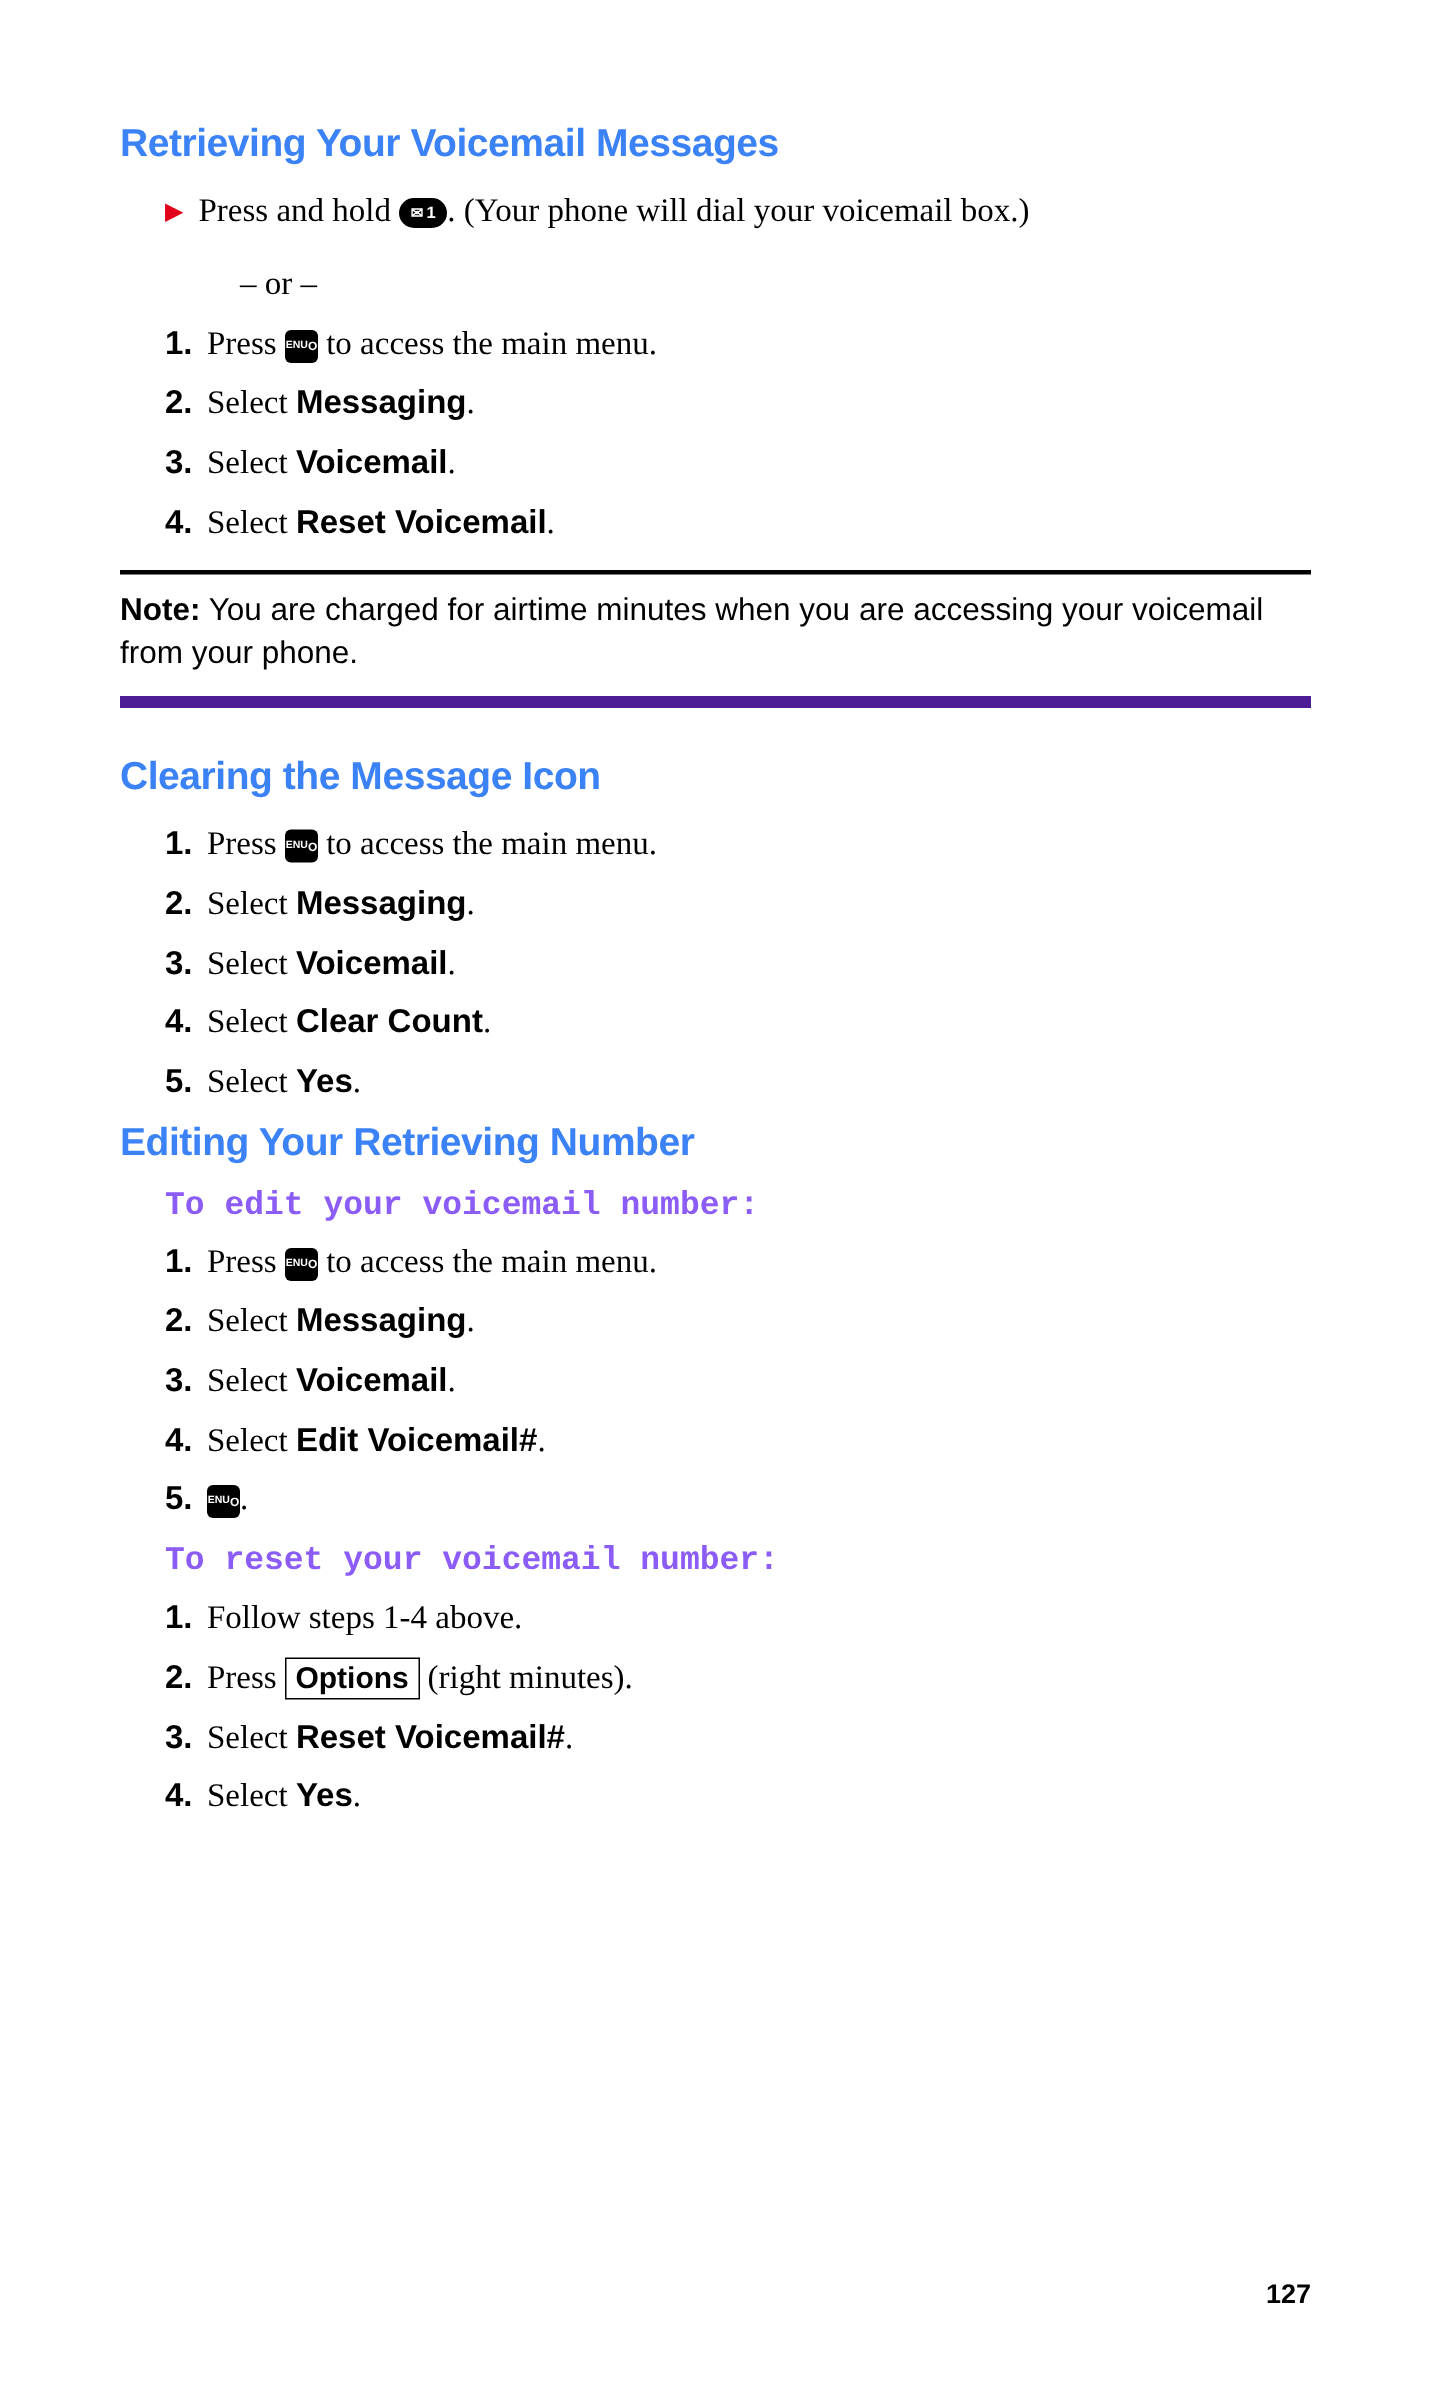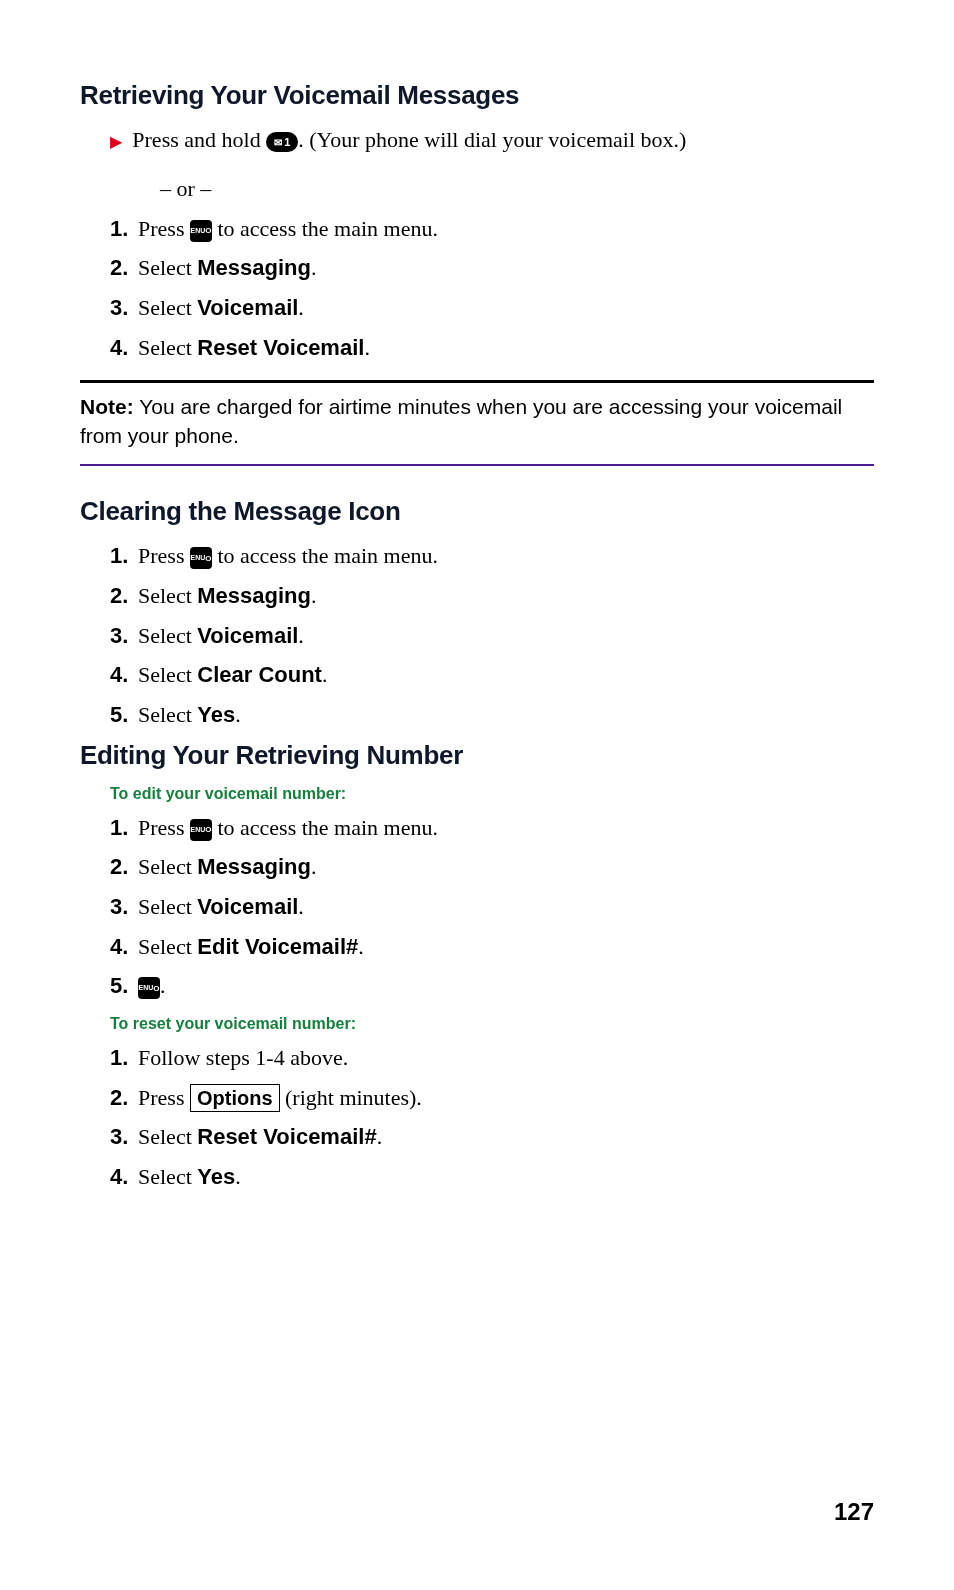--- a/index.html
+++ b/index.html
@@ -12,21 +12,21 @@
   .page {
     width: 954px;
     height: 1590px;
     box-sizing: border-box;
     padding: 70px 80px 50px 80px;
     position: relative;
   }
   h2.section-heading {
     font-family: 'Helvetica Neue', Arial, sans-serif;
     font-weight: 800;
-    color: #0f172a;
+    color: #3b82f6;
     font-size: 26px;
     margin: 10px 0 14px 0;
     letter-spacing: -0.3px;
   }
   .bullet-block {
     margin-left: 30px;
     margin-bottom: 6px;
   }
   .bullet-row {
     display: flex;
@@ -96,48 +96,48 @@
     display: inline-block;
     border: 1.5px solid #000;
     padding: 0 6px;
     font-family: 'Helvetica Neue', Arial, sans-serif;
     font-weight: 700;
     font-size: 20px;
     line-height: 1.3;
   }
   .note-box {
     border-top: 3px solid #000;
-    border-bottom: 2px solid #4c1d95;
+    border-bottom: 8px solid #4c1d95;
     margin: 18px 0 30px 0;
     padding: 10px 0 14px 0;
     font-family: 'Helvetica Neue', Arial, sans-serif;
     font-size: 21px;
     line-height: 1.35;
   }
   .note-label {
     font-weight: 700;
   }
   .subhead {
-    font-family: Liberation Sans, sans-serif;
-    font-weight: 700;
-    color: #15803d;
-    font-size: 16px;
+    font-family: Liberation Mono, monospace;
+    font-weight: 700;
+    color: #8b5cf6;
+    font-size: 22px;
     margin: 14px 0 8px 30px;
   }
   .bold-sans {
     font-family: 'Helvetica Neue', Arial, sans-serif;
     font-weight: 700;
   }
   .page-number {
     position: absolute;
-    bottom: 64px;
+    bottom: 50px;
     right: 80px;
     font-family: 'Helvetica Neue', Arial, sans-serif;
     font-weight: 800;
-    font-size: 24px;
+    font-size: 18px;
   }
   .envelope-icon::before {
     content: "\2709";
     font-size: 10px;
     margin-right: 2px;
   }
 </style>
 </head>
 <body>
 

